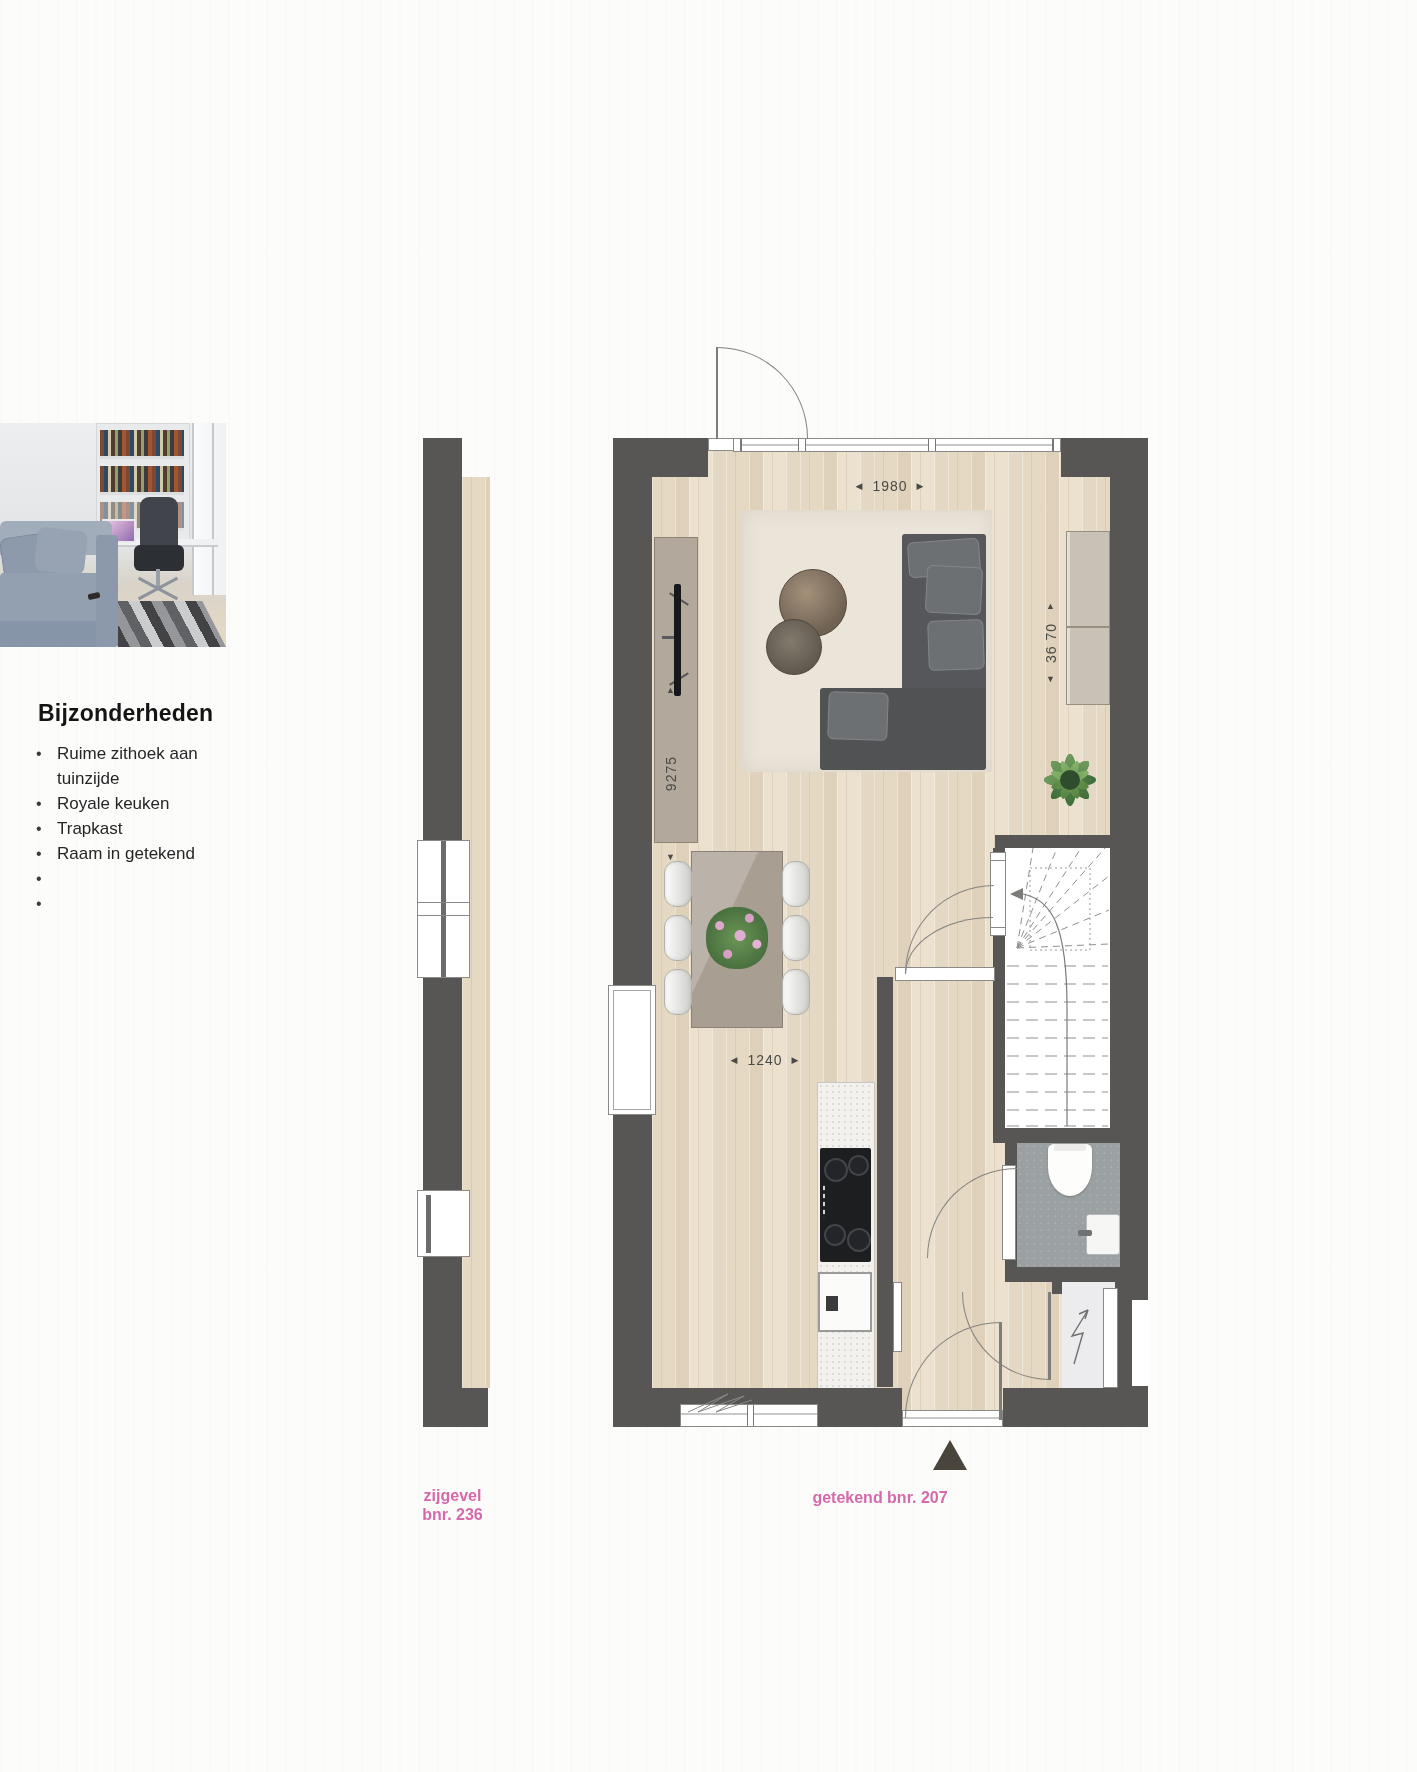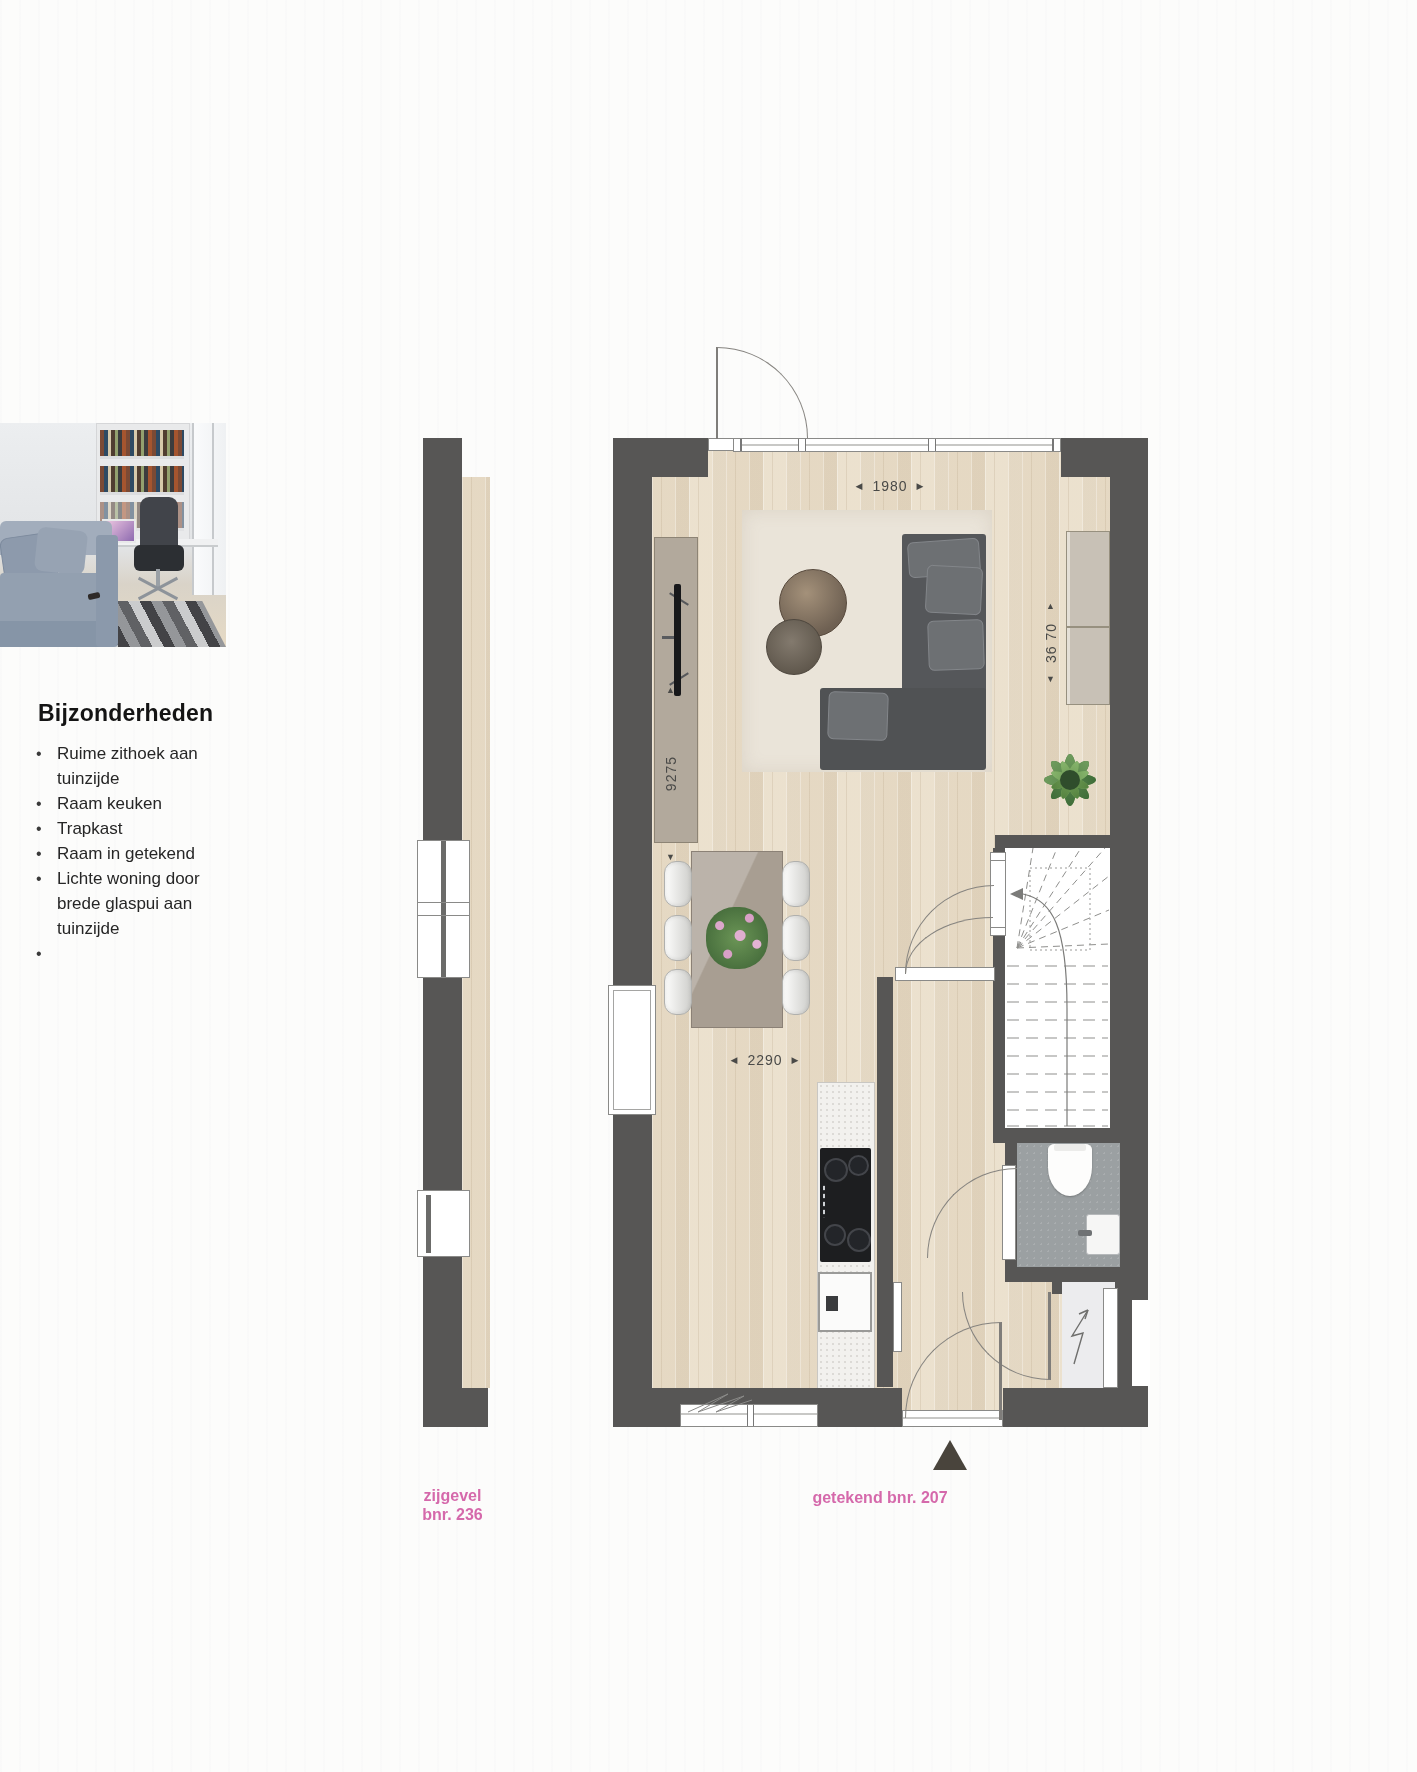--- a/index.html
+++ b/index.html
@@ -111,33 +111,32 @@
 
   <div class="abs features">
     <h2>Bijzonderheden</h2>
     <ul>
       <li>
           <span class="dot">•</span>
           <span>Ruime zithoek aan tuinzijde</span>
         </li>
       <li>
           <span class="dot">•</span>
-          <span>Raam keuken</span>
+          <span>Royale keuken</span>
         </li>
       <li>
           <span class="dot">•</span>
           <span>Trapkast</span>
         </li>
       <li>
           <span class="dot">•</span>
           <span>Raam in getekend</span>
         </li>
       <li>
           <span class="dot">•</span>
-          <span>Lichte woning door brede glaspui aan tuinzijde</span>
         </li>
       <li>
           <span class="dot">•</span>
         </li>
     </ul>
   </div>
 
   <div class="abs wood" style="left:462px;top:477px;width:28px;height:911px;"></div>
   <div class="abs wall" style="left:423px;top:438px;width:39px;height:950px;"></div>
   <div class="abs wall" style="left:423px;top:1388px;width:65px;height:39px;"></div>
@@ -325,21 +324,21 @@
     <span>1980</span>
     <span class="ar">▶</span>
   </div>
   <div class="abs dim dim-v" style="left:656px;top:686px;width:30px;height:176px;">
     <span class="ar">▲</span>
     <span class="vtext">9275</span>
     <span class="ar">▼</span>
   </div>
   <div class="abs dim dim-h" style="left:715px;top:1051px;width:100px;height:18px;">
     <span class="ar">◀</span>
-    <span>2290</span>
+    <span>1240</span>
     <span class="ar">▶</span>
   </div>
   <div class="abs dim dim-v" style="left:1036px;top:602px;width:30px;height:82px;">
     <span class="ar">▲</span>
     <span class="vtext">36 70</span>
     <span class="ar">▼</span>
   </div>
 
   <div class="abs pink-label" style="left:380px;top:1486px;width:145px;">
     <div>zijgevel</div>

